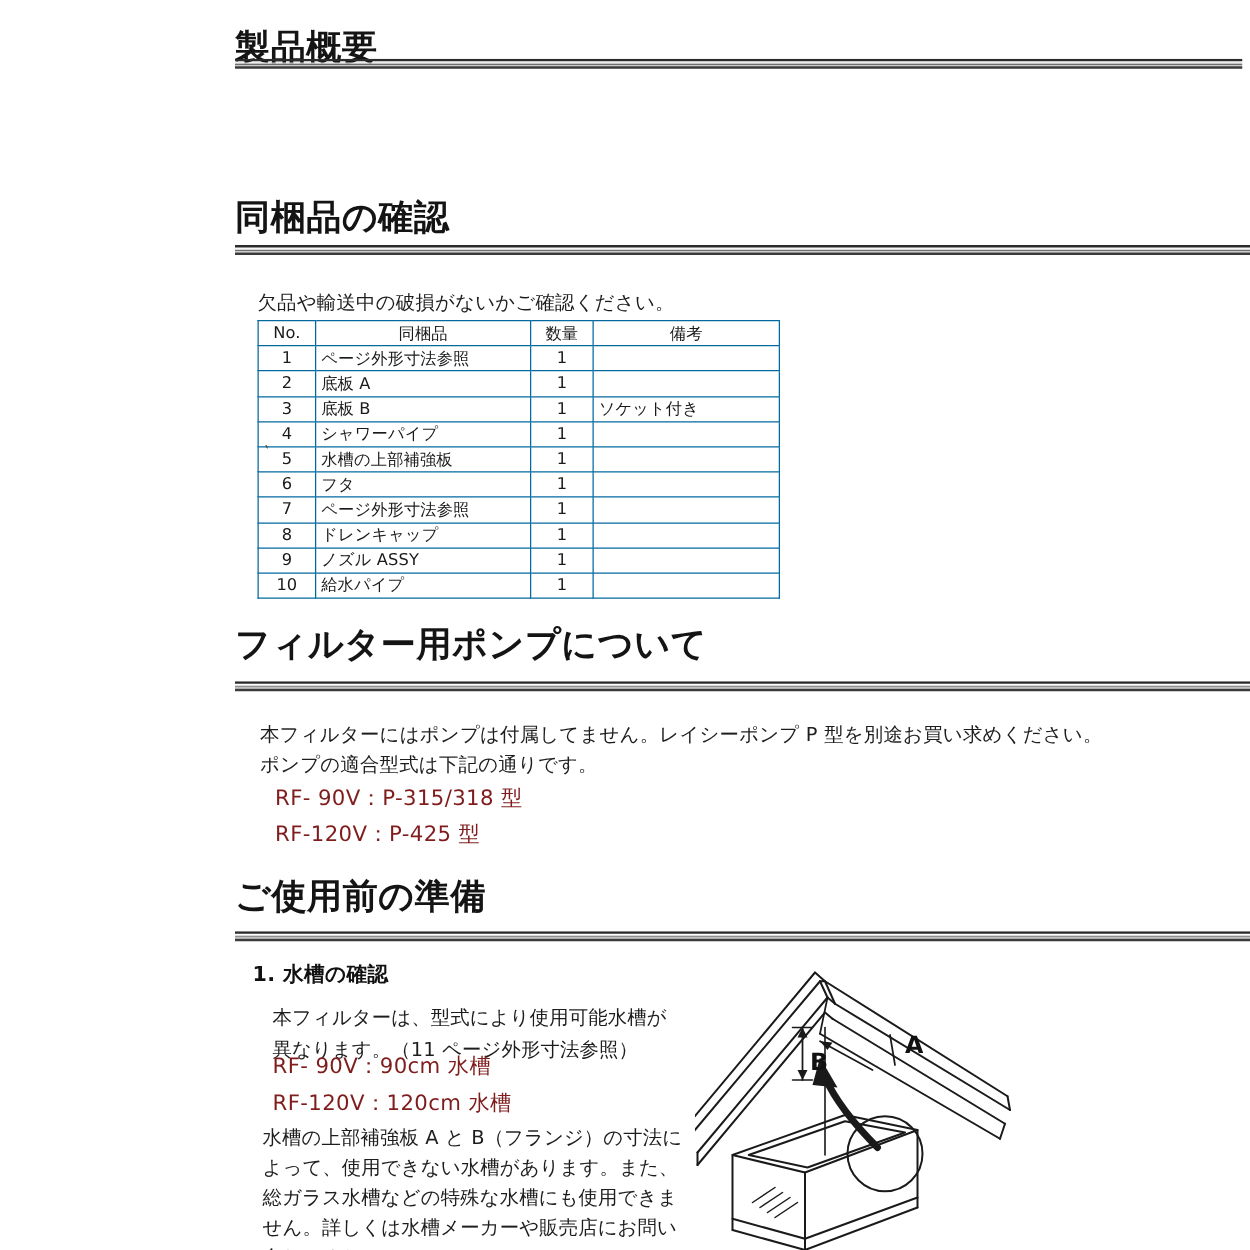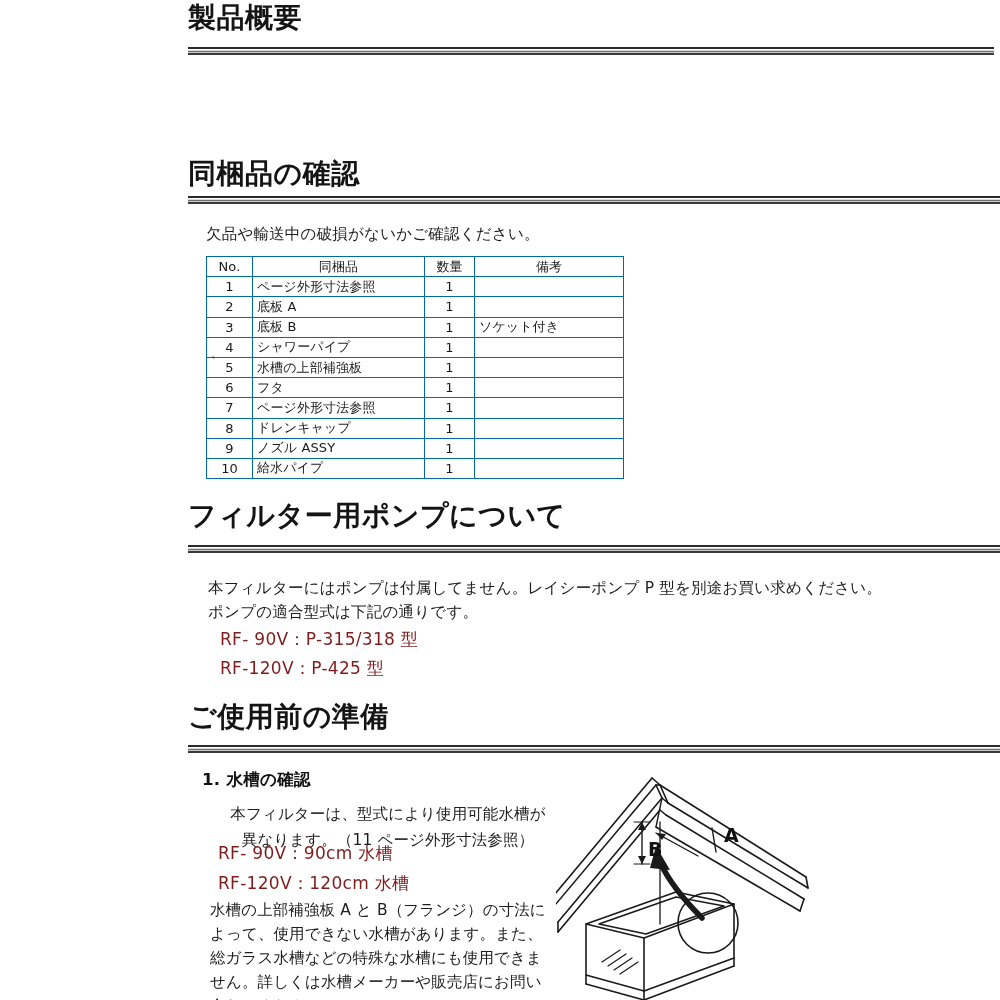--- a/index.html
+++ b/index.html
@@ -135,42 +135,42 @@
     top: 772px;
     width: 444px;
     height: 228px;
   }
 </style>
 </head>
 <body>
 
 <div class="page">
 
-  <h1 class="section-heading" style="top:4px;">製品概要</h1>
+  <h1 class="section-heading" style="top:24px;">製品概要</h1>
 
   <div class="head-rule" style="top:47px; width:806px;">
     <i class="l1"></i>
       <i class="l2"></i>
       <i class="l3"></i>
       <i class="l4"></i>
       <i class="l5"></i>
   </div>
 
 
   <h1 class="section-heading" style="top:160px;">同梱品の確認</h1>
 
   <div class="head-rule" style="top:196px; width:812px;">
     <i class="l1"></i>
       <i class="l2"></i>
       <i class="l3"></i>
       <i class="l4"></i>
       <i class="l5"></i>
   </div>
 
-  <p class="body-text" style="left:206px; top:220px; width:600px;">欠品や輸送中の破損がないかご確認ください。</p>
+  <p class="body-text" style="left:206px; top:228px; width:600px;">欠品や輸送中の破損がないかご確認ください。</p>
 
   <table class="parts-table">
     <thead>
       <tr>
         <th class="col-no">No.</th>
         <th class="col-name">同梱品</th>
         <th class="col-qty">数量</th>
         <th class="col-remark">備考</th>
       </tr>
     </thead>
@@ -261,21 +261,21 @@
   <div class="head-rule" style="top:745px; width:812px;">
     <i class="l1"></i>
       <i class="l2"></i>
       <i class="l3"></i>
       <i class="l4"></i>
       <i class="l5"></i>
   </div>
 
   <h2 class="sub-heading" style="left:202px; top:769px;">1. 水槽の確認</h2>
 
-  <p class="tank-note" style="left:218px; top:801px; width:340px;text-align:center;">本フィルターは、型式により使用可能水槽が
+  <p class="tank-note" style="left:218px; top:801px; width:340px;">本フィルターは、型式により使用可能水槽が
 異なります。（11 ページ外形寸法参照）</p>
 
   <p class="model-line" style="left:218px; top:838px; width:340px; line-height:30px;">RF-  90V：90cm 水槽
 RF-120V：120cm 水槽</p>
 
   <p class="tank-note" style="left:210px; top:898px; width:350px; line-height:24px;">水槽の上部補強板 A と B（フランジ）の寸法に
 よって、使用できない水槽があります。また、
 総ガラス水槽などの特殊な水槽にも使用できま
 せん。詳しくは水槽メーカーや販売店にお問い
 合わせください。</p>

